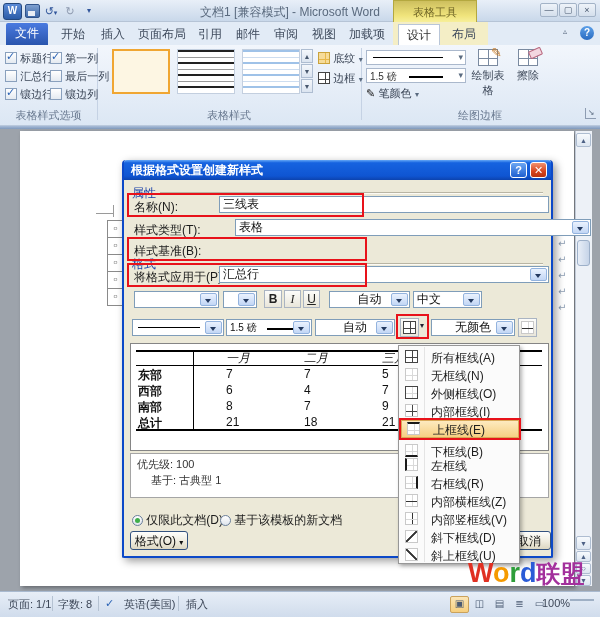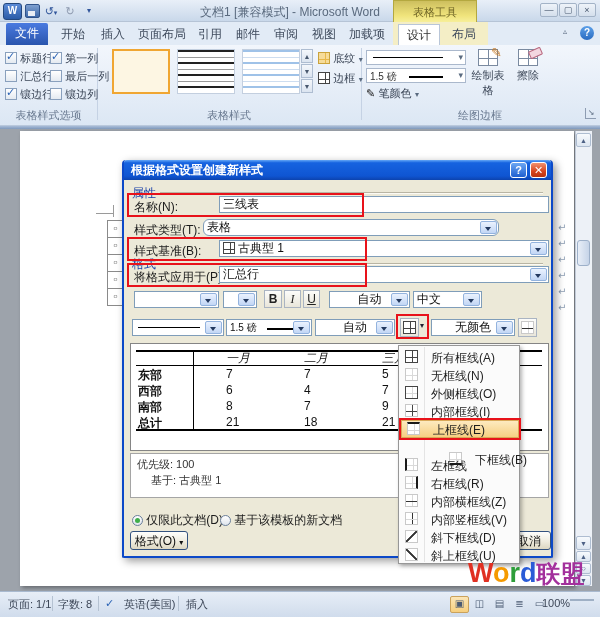--- a/index.html
+++ b/index.html
@@ -244,28 +244,25 @@
     <div class="abs dctl dhelp" style="right:24px;">?</div>
     <div class="abs dctl dclose" style="right:4px;">✕</div>
 
     <div class="abs dsec" style="left:8px;top:25px;">属性</div>
     <div class="abs hrule" style="left:36px;right:8px;top:32px;"></div>
 
     <div class="abs dlabel" style="left:10px;top:39px;">名称(N):</div>
     <input class="abs xpfield" style="left: 95px; top: 36px; width: 330px; height: 17px;" value="三线表">
 
     <div class="abs dlabel" style="left:10px;top:62px;">样式类型(T):</div>
-    <div class="abs xpfield" style="left:79px;top:59px;width:296px;height:17px;border-radius:6px;">
+    <div class="abs xpfield" style="left:111px;top:59px;width:356px;height:17px;">
       <span>表格</span>
       <span class="ddbtn"></span></div>
 
     <div class="abs dlabel" style="left:10px;top:83px;text-align:right;">样式基准(B):</div>
-    <div class="abs xpfield" style="left:95px;top:80px;width:330px;height:17px;">
-      <span class="bic bic-all" style="width:12px;height:12px;vertical-align:-2px;margin-right:3px;"></span><span>古典型 1</span>
-      <span class="ddbtn"></span></div>
 
     <div class="abs dsec" style="left:8px;top:96px;">格式</div>
     <div class="abs hrule" style="left:36px;right:8px;top:103px;"></div>
 
     <div class="abs dlabel" style="left:10px;top:109px;">将格式应用于(P):</div>
     <div class="abs xpfield" style="left:95px;top:106px;width:330px;height:17px;">
       <span>汇总行</span>
       <span class="ddbtn"></span></div>
 
     <div class="abs xpfield" style="left:10px;top:131px;width:85px;height:17px;">
@@ -368,21 +365,21 @@
         <span class="ml">外侧框线(O)</span>
       </div>
     <div class="mi" style="top:56px;">
       <span class="bic bic-inside"></span>
         <span class="ml">内部框线(I)</span>
       </div>
     <div class="mi hl" style="top:74px;left:2px;">
       <span class="bic bic-top"></span>
         <span class="ml">上框线(E)</span>
       </div>
-    <div class="mi" style="top:104px;margin-left:44px;">
+    <div class="mi" style="top:96px;">
       <span class="bic bic-bottom"></span>
         <span class="ml">下框线(B)</span>
       </div>
     <div class="mi" style="top:110px;">
       <span class="bic bic-left"></span>
         <span class="ml">左框线</span>
       </div>
     <div class="mi" style="top:128px;">
       <span class="bic bic-right"></span>
         <span class="ml">右框线(R)</span>

